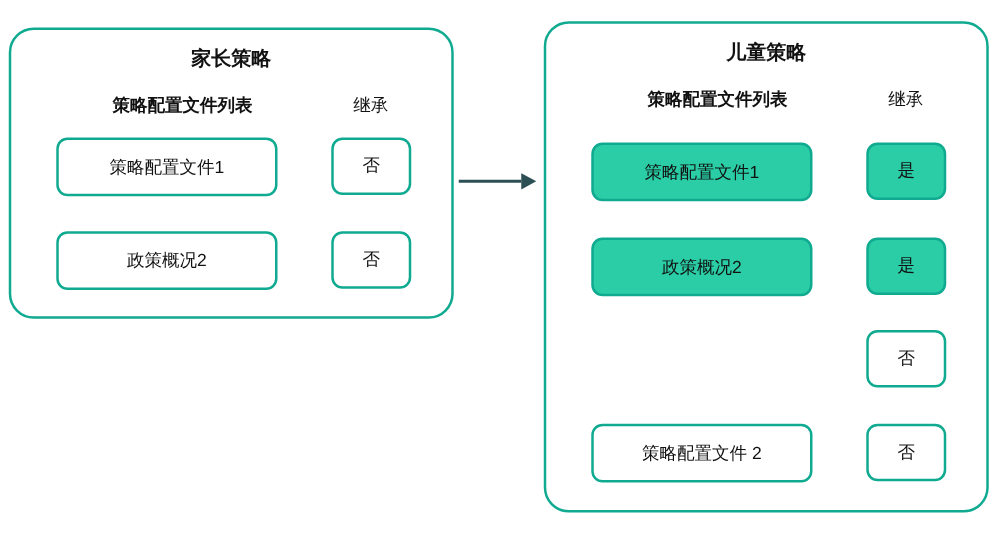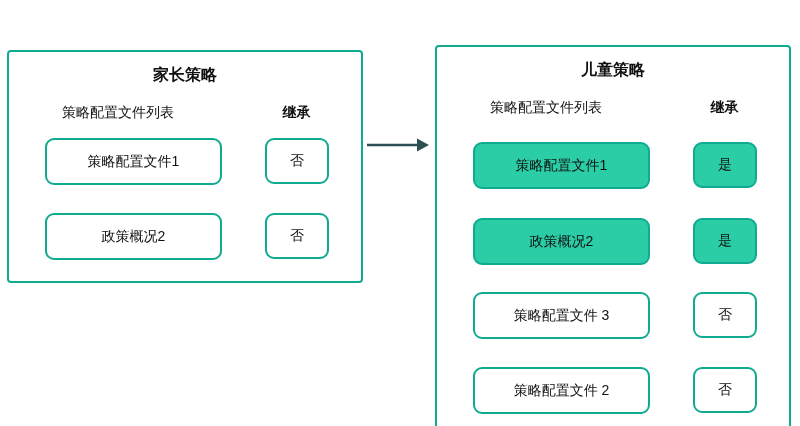--- a/index.html
+++ b/index.html
@@ -7,28 +7,28 @@
     --fill:#2acda5;
     --arrow:#2c4f54;
     --text:#111111;
     --bg:#ffffff;
   }
   *{margin:0;padding:0;box-sizing:border-box;}
   html,body{width:800px;height:426px;background:var(--bg);
     font-family:"Liberation Sans","DejaVu Sans",sans-serif;color:var(--text);
     position:relative;overflow:hidden;}
   .panel{position:absolute;background:var(--bg);
-    border:2px solid var(--green);border-radius:4px;margin-top:28px;}
+    border:2px solid var(--green);border-radius:20px;}
   #parent-panel{left:7px;top:22px;width:356px;height:233px;}
   #child-panel{left:435px;top:17px;width:356px;height:393px;}
   .panel-title{position:absolute;left:0;right:0;top:13px;
     text-align:center;font-weight:bold;font-size:16px;}
   .col-header{position:absolute;top:52px;font-size:14px;text-align:center;}
-  .col-header.profiles{left:4px;width:210px;}
-  .col-header.inherit{left:240px;width:95px;font-weight:bold;}
+  .col-header.profiles{left:32px;width:210px;font-weight:bold;}
+  .col-header.inherit{left:240px;width:95px;}
   .row{position:absolute;left:0;right:0;height:47px;}
   .profile-box{position:absolute;left:36px;top:0;width:177px;height:47px;
     border:2px solid var(--green);border-radius:9px;background:var(--bg);
     display:flex;align-items:center;justify-content:center;font-size:14px;}
   .inherit-box{position:absolute;left:256px;top:0;width:64px;height:46px;
     border:2px solid var(--green);border-radius:9px;background:var(--bg);
     display:flex;align-items:center;justify-content:center;font-size:14px;}
   .highlight{background:var(--fill);}
   
   #parent-panel .row.r0{top:86px;}
@@ -71,20 +71,19 @@
 
   <div class="row r0">
     <div class="profile-box highlight">策略配置文件1</div>
     <div class="inherit-box highlight">是</div>
   </div>
   <div class="row r1">
     <div class="profile-box highlight">政策概况2</div>
     <div class="inherit-box highlight">是</div>
   </div>
   <div class="row r2">
-    <div class="profile-box">策略配置文件 3</div>
     <div class="inherit-box">否</div>
   </div>
   <div class="row r3">
     <div class="profile-box">策略配置文件 2</div>
     <div class="inherit-box">否</div>
   </div>
 </div>
 
 </body></html>

